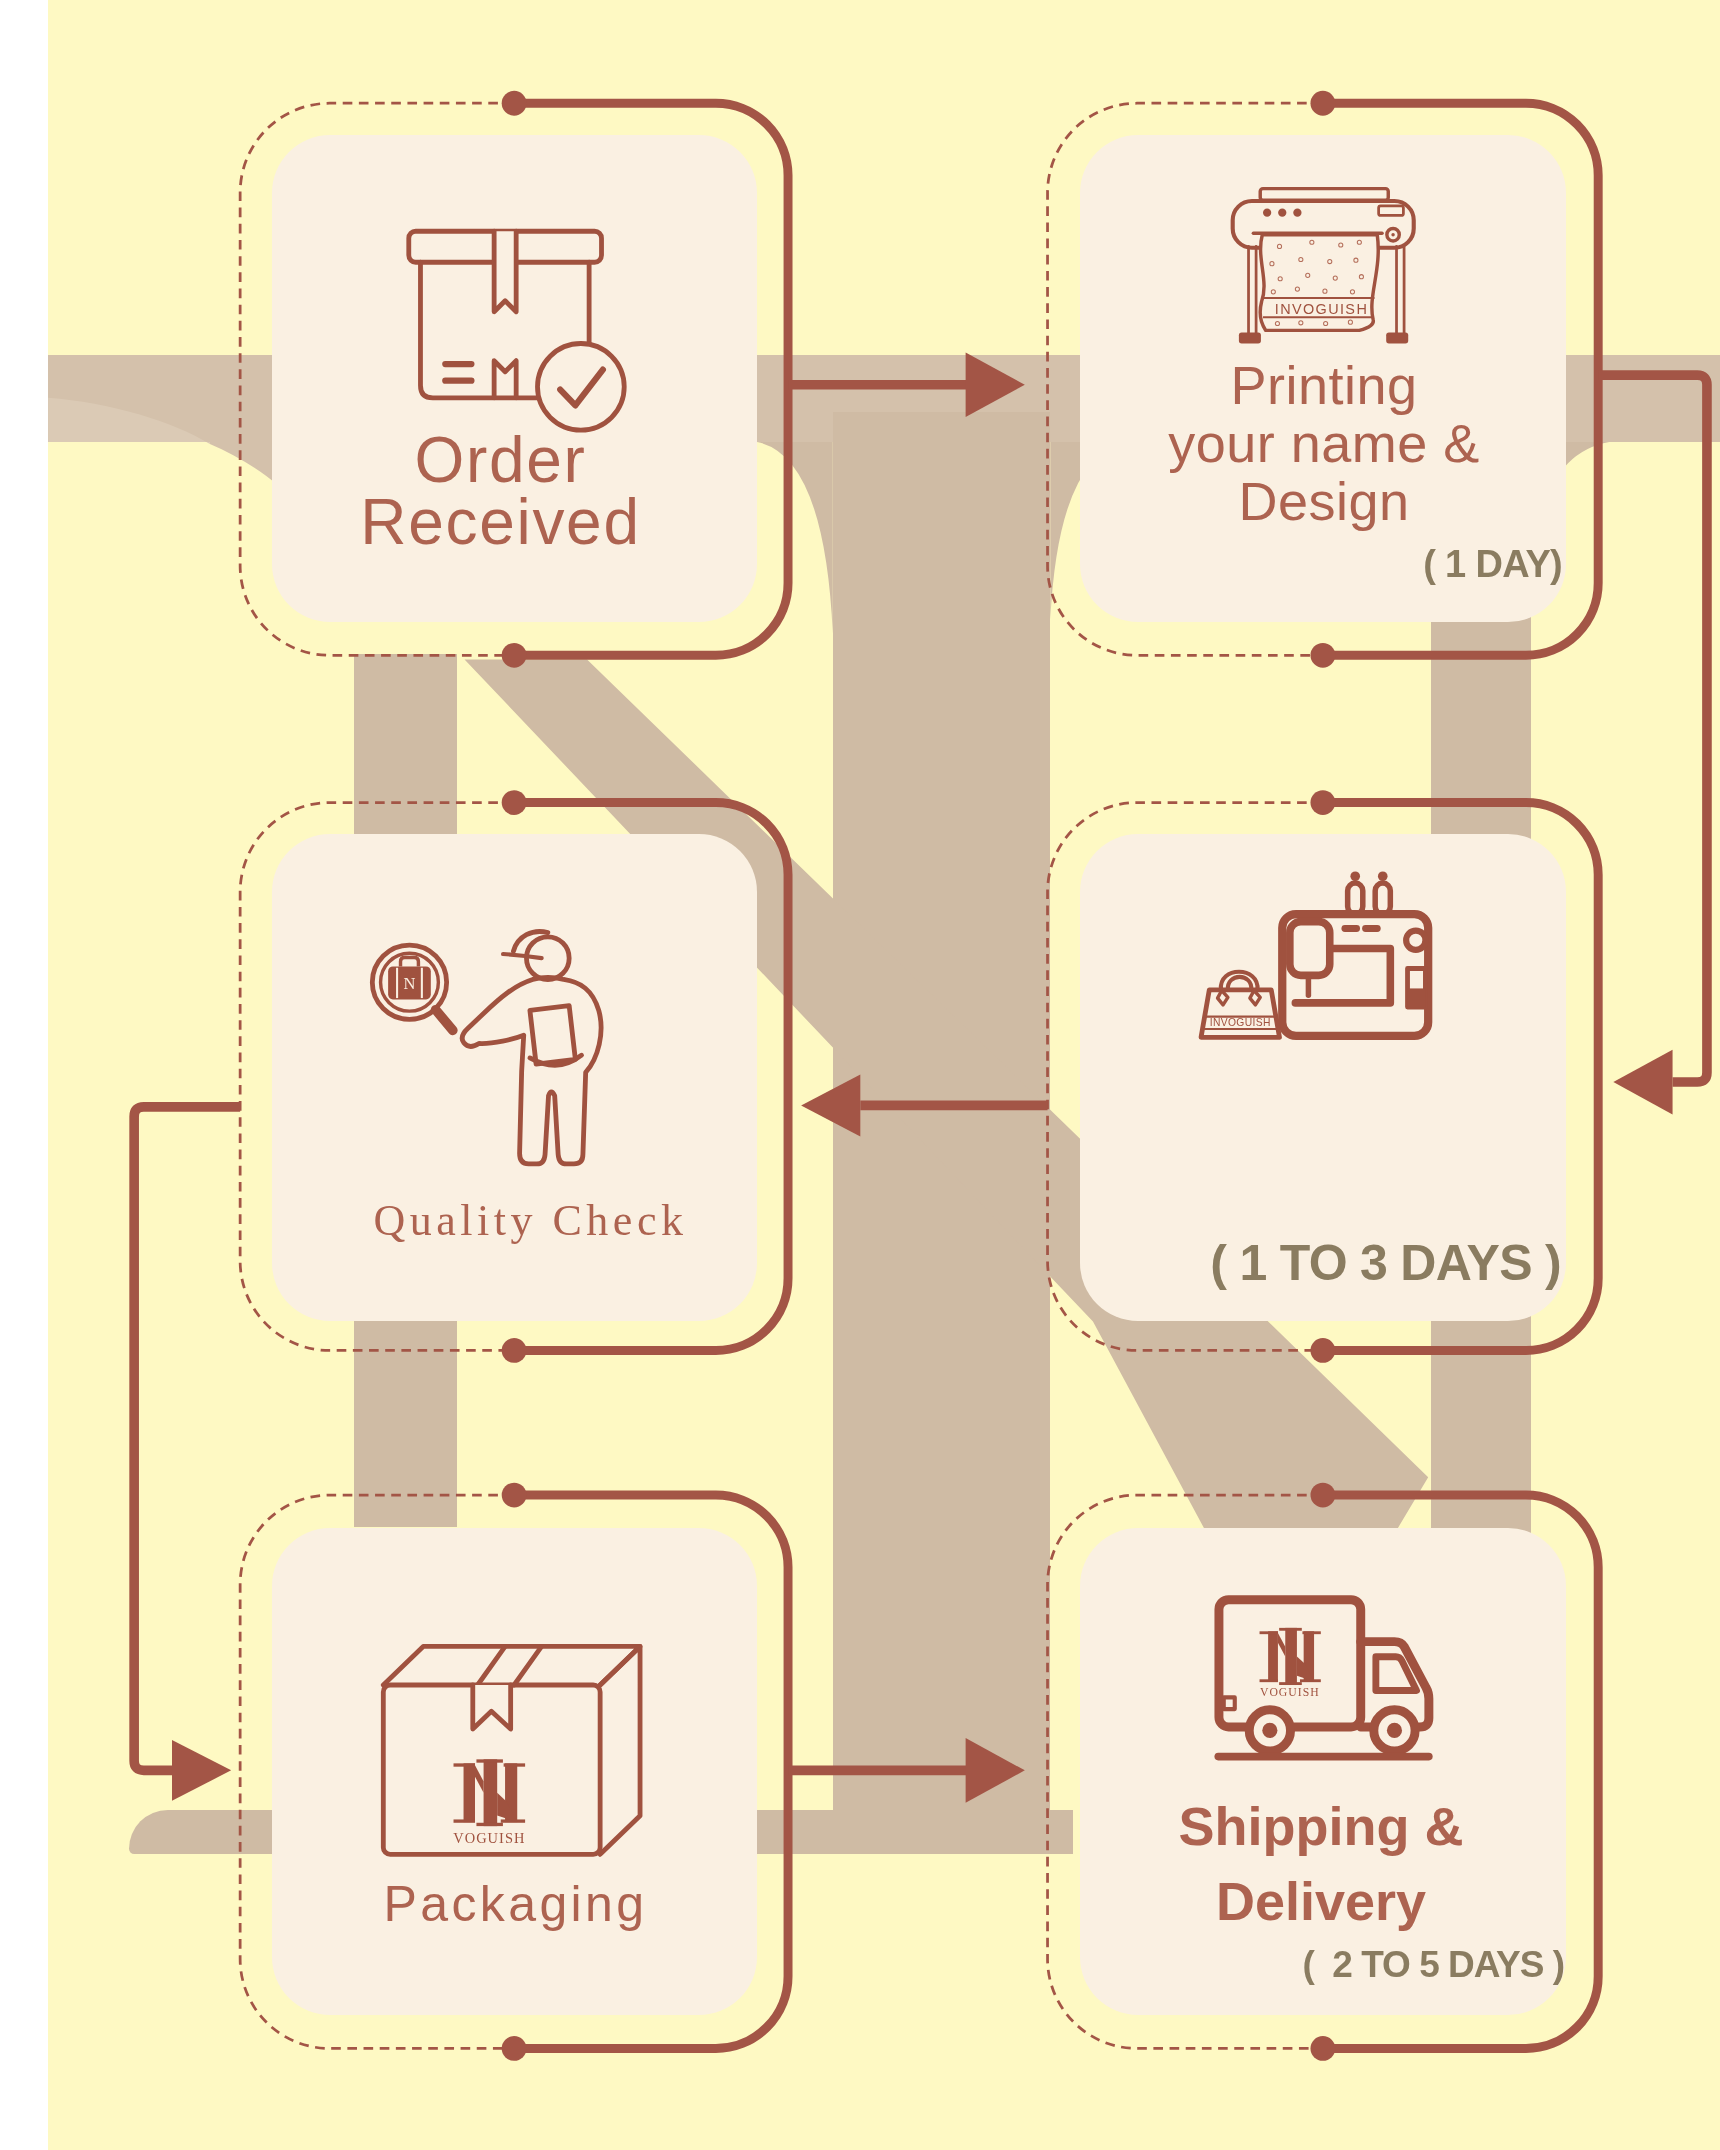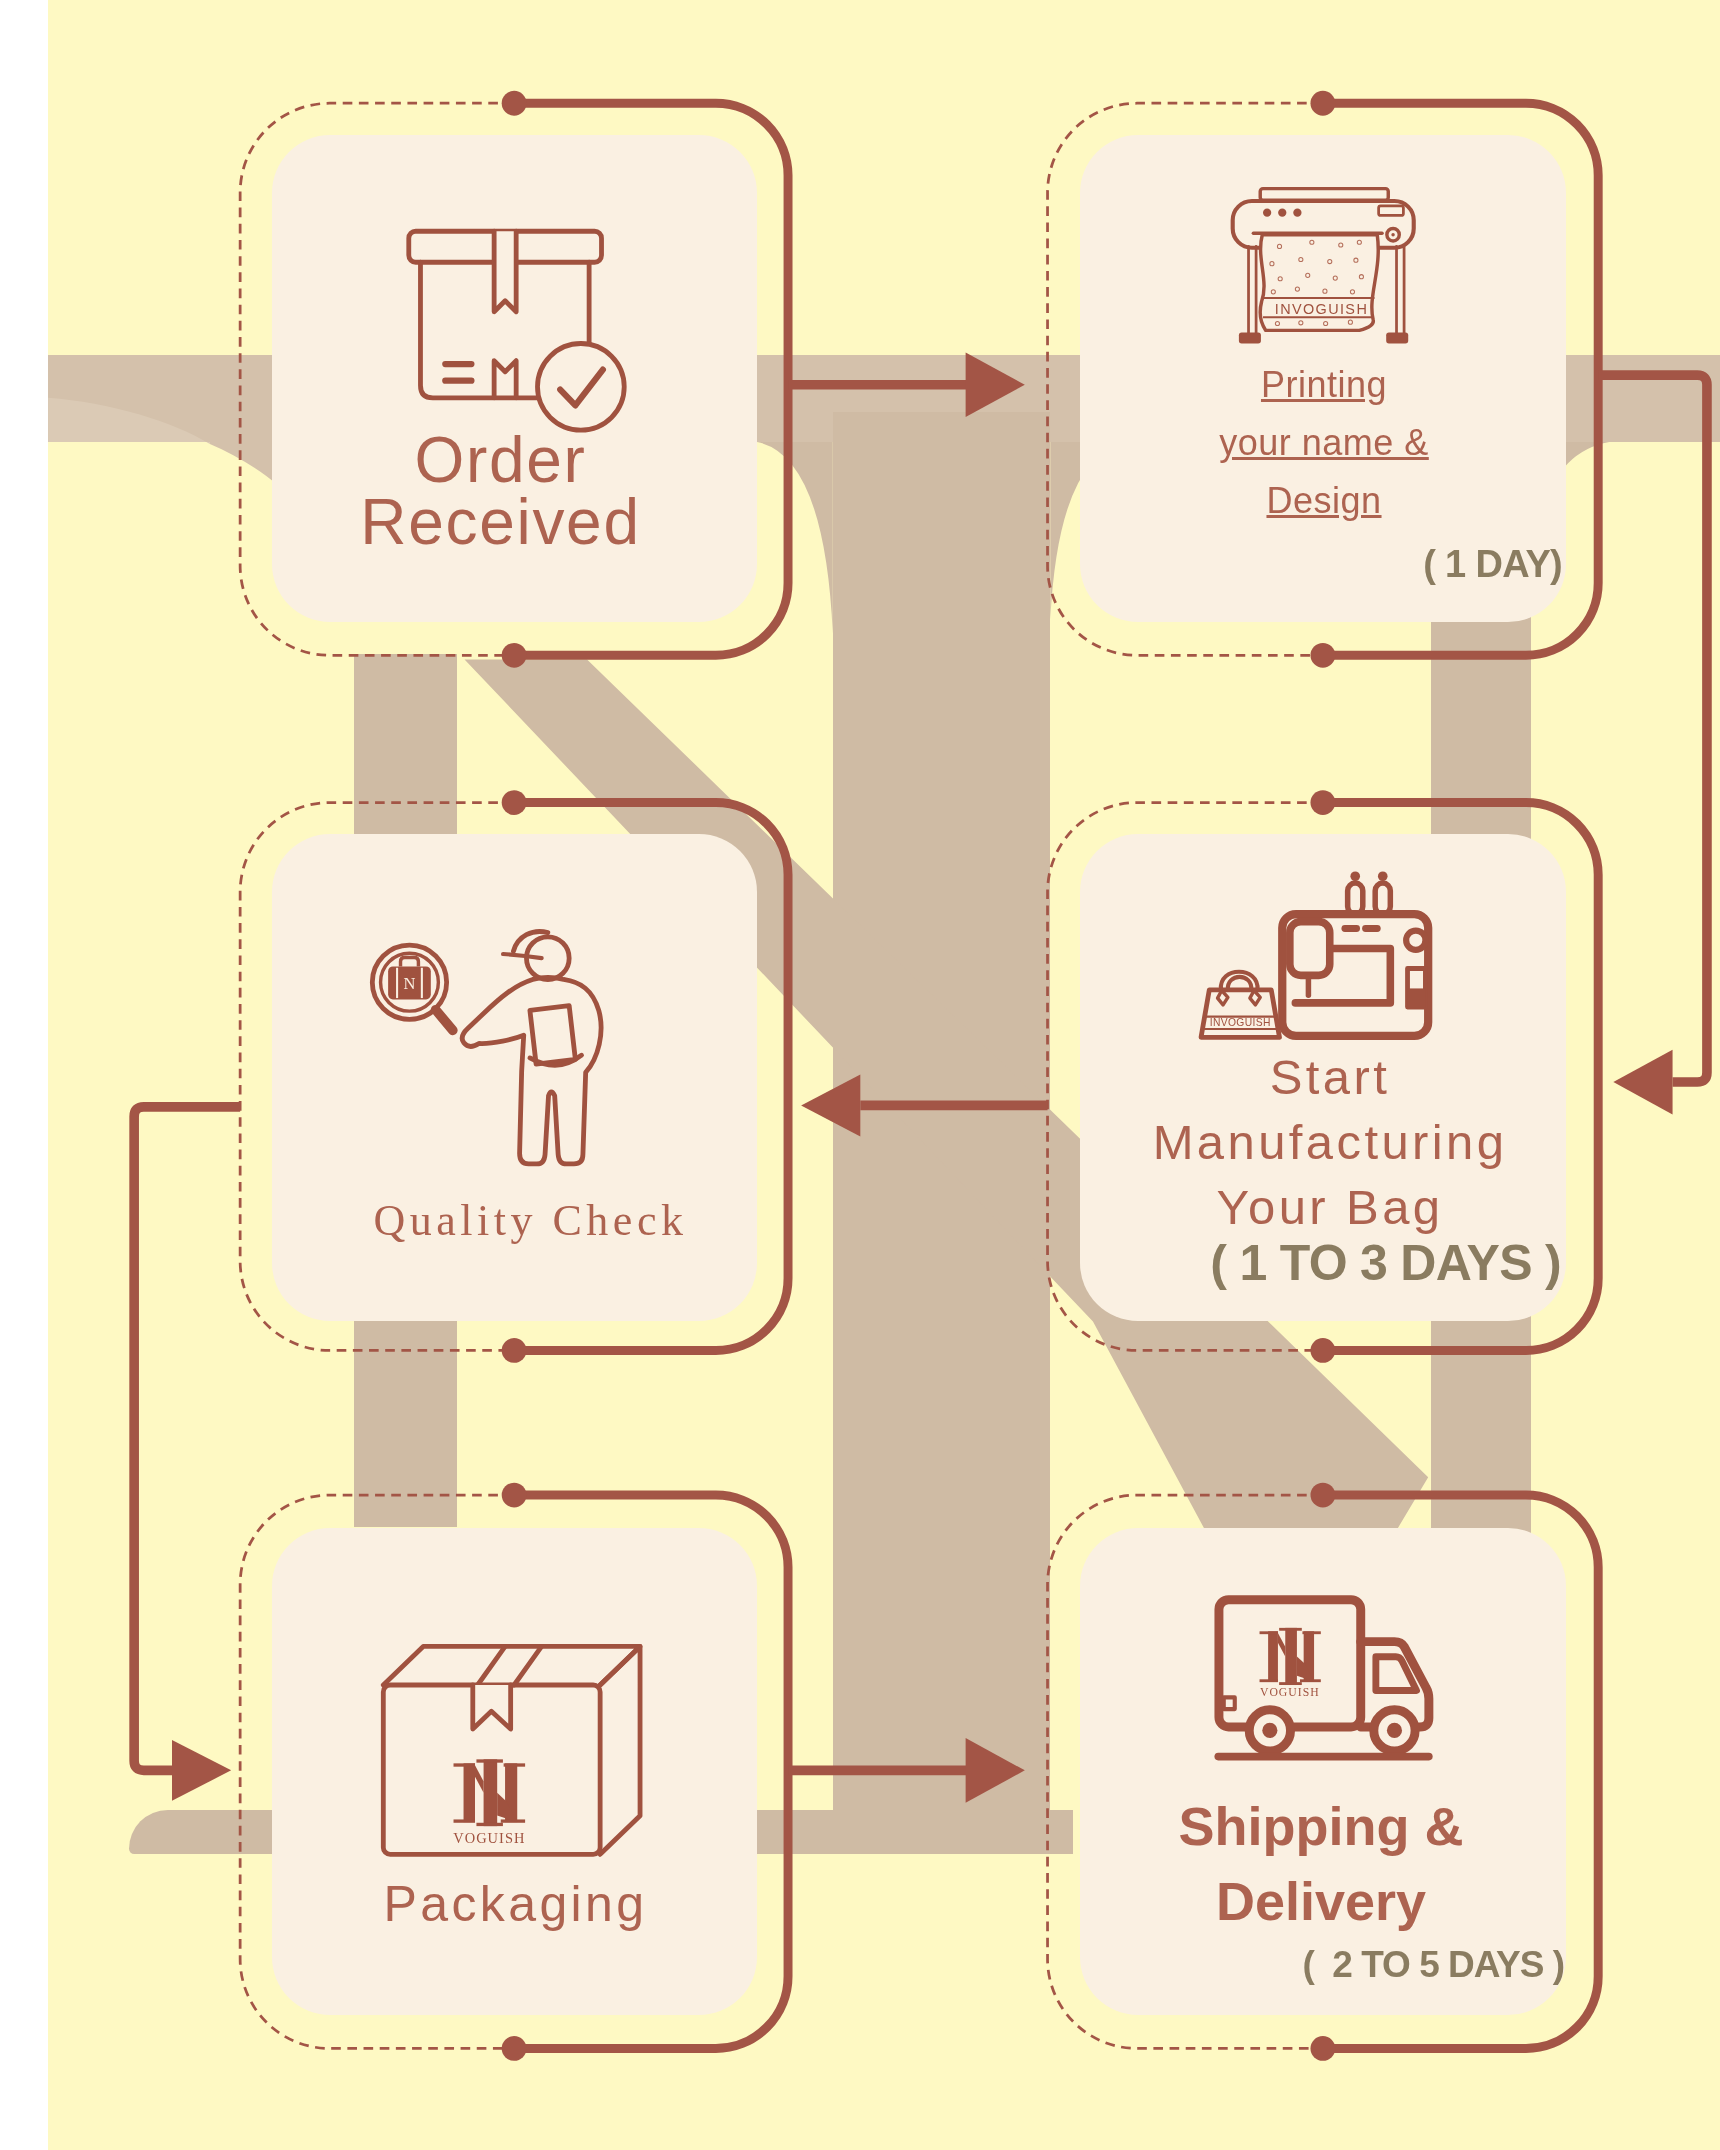--- a/index.html
+++ b/index.html
@@ -232,22 +232,21 @@
     </g>
     <circle cx="1775" cy="2514" r="30" fill="#faf0e2" stroke="#a0523f" stroke-width="13"></circle>
     <circle cx="1775" cy="2514" r="11" fill="#a0523f"></circle>
     <circle cx="1956" cy="2514" r="30" fill="#faf0e2" stroke="#a0523f" stroke-width="13"></circle>
     <circle cx="1956" cy="2514" r="11" fill="#a0523f"></circle>
     <line x1="1700" y1="2552" x2="2006" y2="2552" stroke="#a0523f" stroke-width="11" stroke-linecap="round"></line>
     <use href="#logoN" transform="translate(1760,2365) scale(0.89,0.83)" fill="#a0523f"></use>
     <text x="1804" y="2464" font-size="17" letter-spacing="1.5" fill="#a0523f" text-anchor="middle" font-family="Liberation Serif, serif">VOGUISH</text>
   </svg>
   <div class="txt" style="left:210px;top:429px;width:485px;font-size:64px;line-height:62px;letter-spacing:1.7px;">Order<br>Received</div>
-  <div class="txt" style="left:1035px;top:356px;width:482px;font-size:36px;line-height:58px;letter-spacing:0.5px;text-decoration:underline;">Printing<br>your name &amp;<br>Design</div>
+  <div class="txt" style="left:1035px;top:356px;width:482px;font-size:54px;line-height:58px;letter-spacing:0.5px;">Printing<br>your name &amp;<br>Design</div>
   <div class="day" style="left:1032px;top:544px;width:482px;font-size:38px;line-height:40px;letter-spacing:-0.7px;">( 1 DAY)</div>
   <div class="txt" style="left:240px;top:1193px;width:485px;font-size:44px;line-height:55px;letter-spacing:4.5px;font-family:Liberation Serif, serif;">Quality Check</div>
-  <div class="txt" style="left:1041px;top:1045px;width:482px;font-size:49px;line-height:65px;letter-spacing:3.4px;">Start<br>Manufacturing<br>Your Bag</div>
   <div class="day" style="left:1031px;top:1243px;width:482px;font-size:50px;line-height:40px;letter-spacing:-0.7px;">( 1 TO 3 DAYS )</div>
   <div class="txt" style="left:225px;top:1874px;width:485px;font-size:50px;line-height:61px;letter-spacing:3.4px;">Packaging</div>
   <div class="txt" style="left:1032px;top:1789px;width:482px;font-size:54px;line-height:75px;font-weight:bold;">Shipping &amp;<br>Delivery</div>
   <div class="day" style="left:1034px;top:1945px;width:482px;font-size:37px;line-height:39px;letter-spacing:-1px;">(&nbsp; 2 TO 5 DAYS )</div>
 </div>
 
 
 </body></html>

